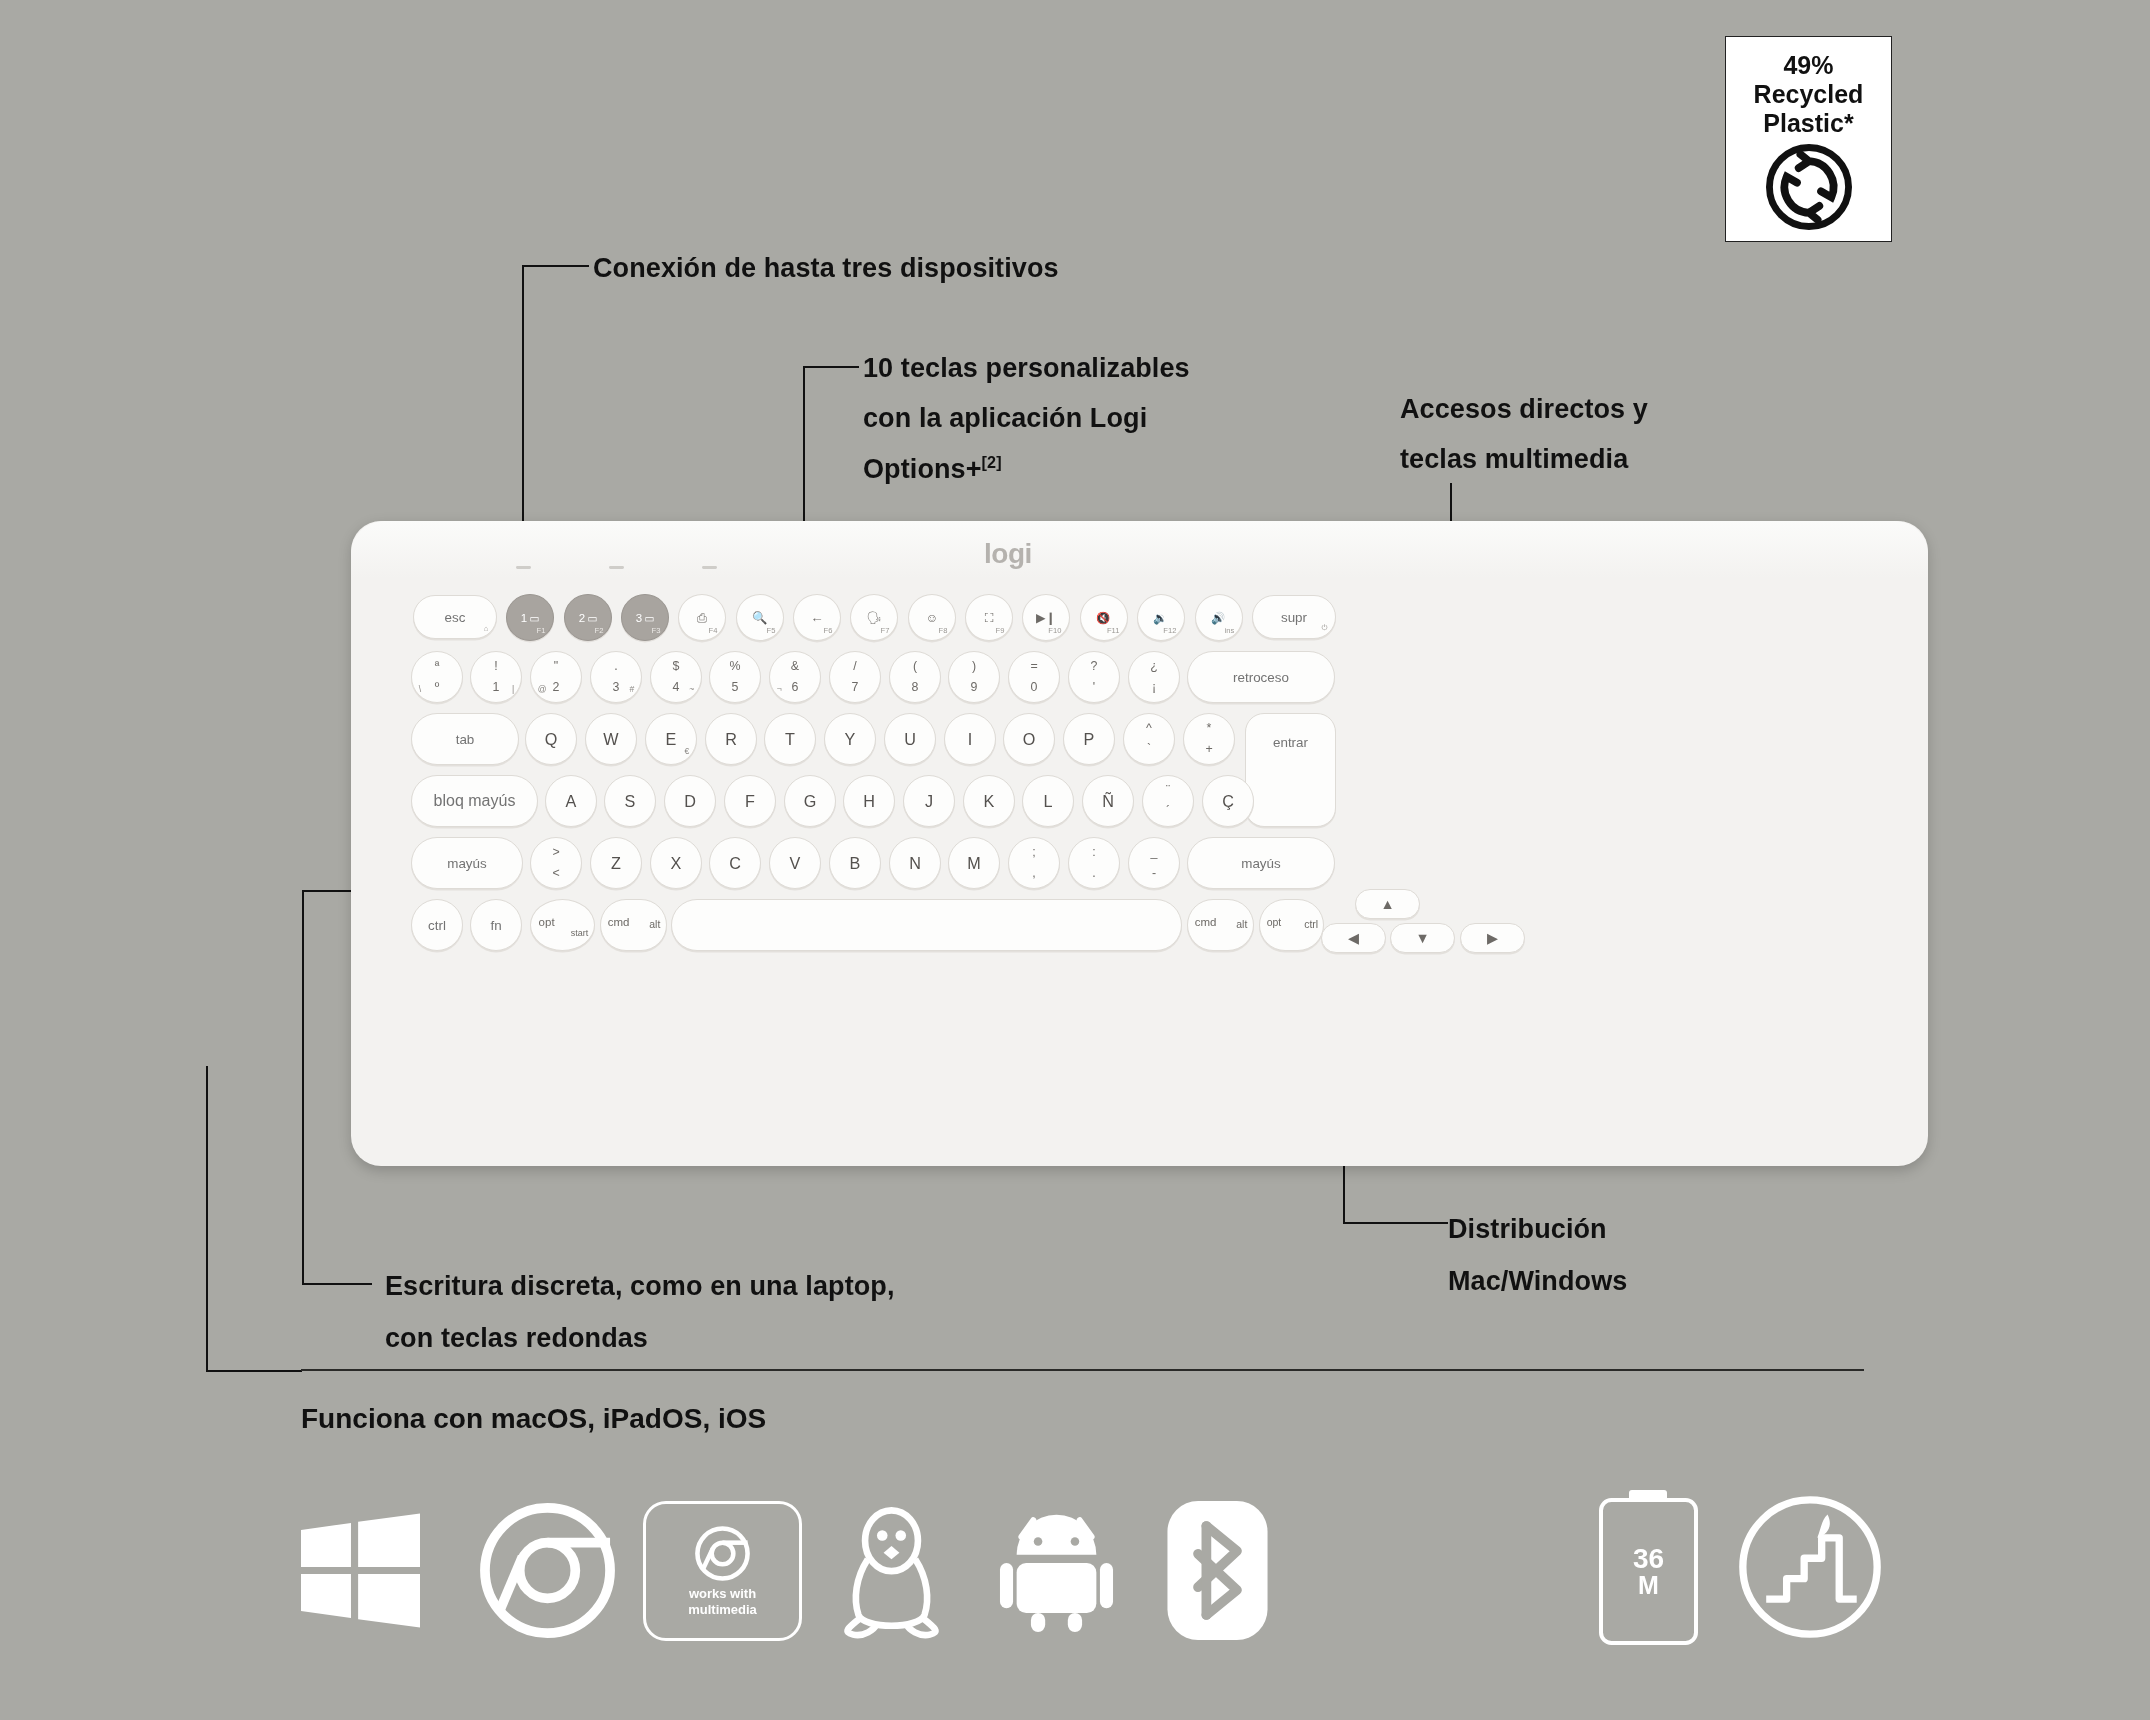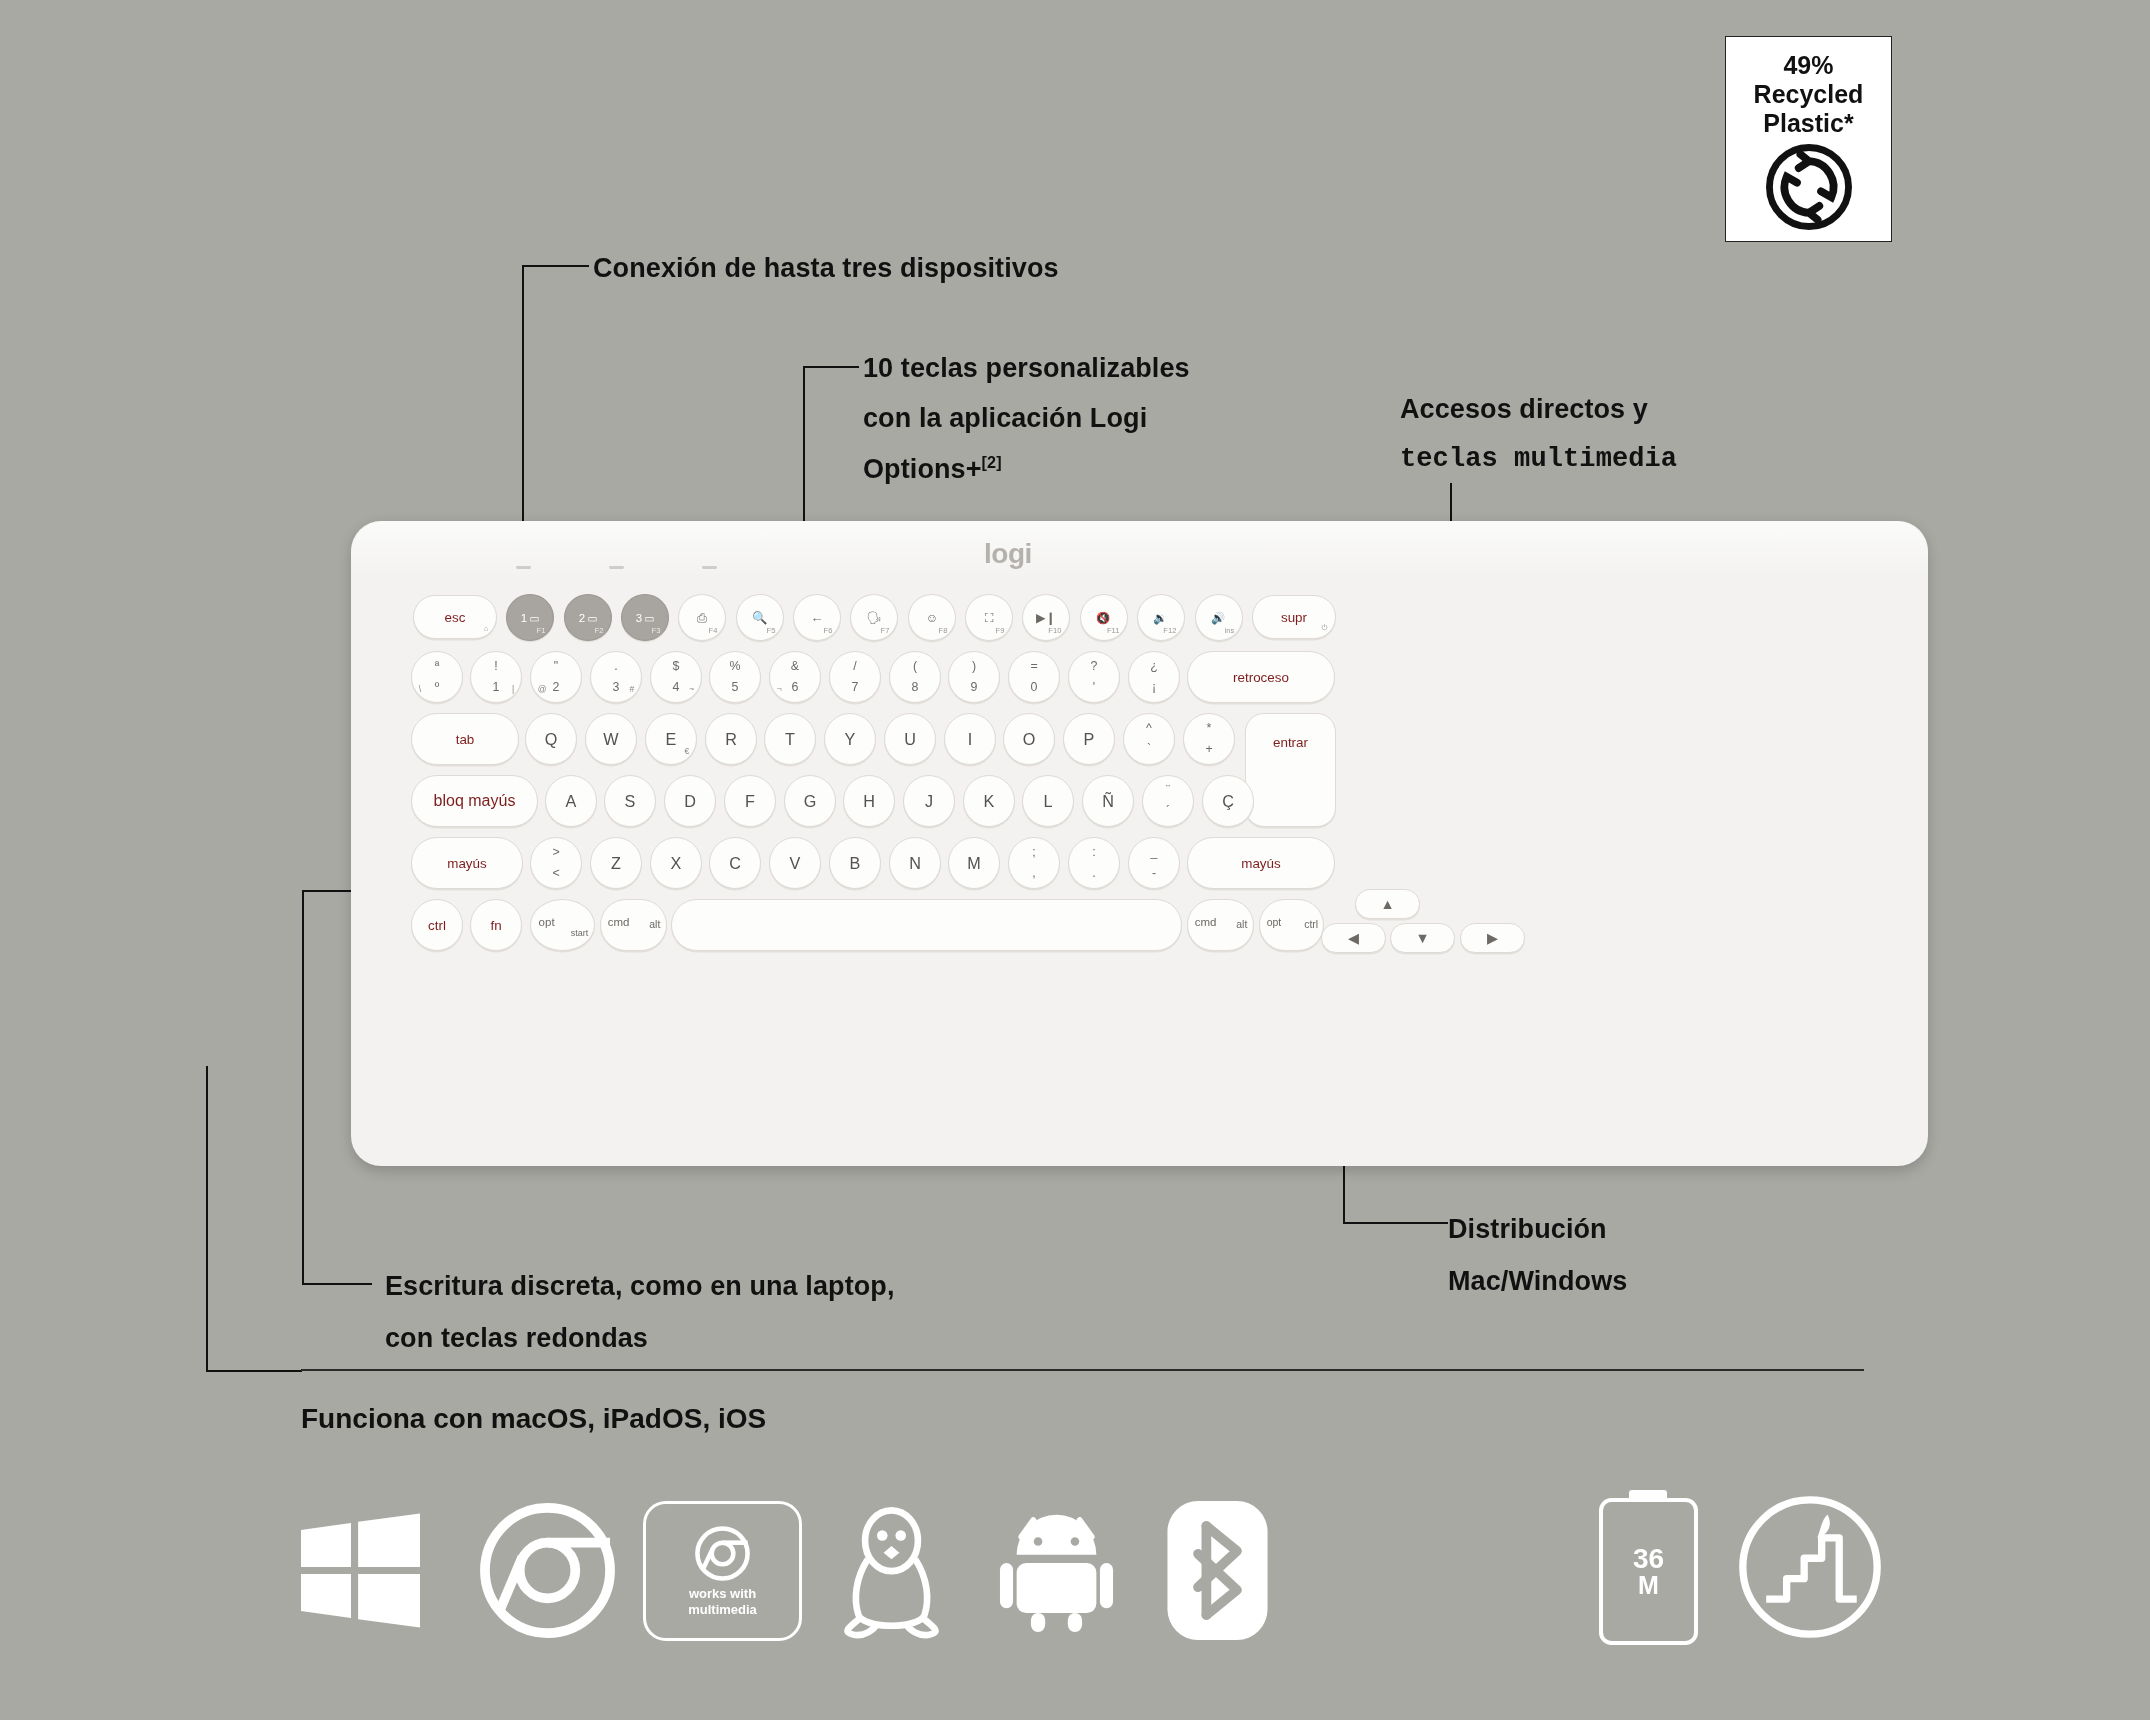--- a/index.html
+++ b/index.html
@@ -57,21 +57,21 @@
     box-sizing:border-box;overflow:hidden;
   }
   .key.rect{border-radius:26px;}
   .key.grey{background:#a8a49f;border-color:#9b9792;color:#f6f5f3;}
   .key .main{font-size:16.2px;color:#54514e;}
   .key .fn{position:absolute;right:7.6px;bottom:4.8px;font-size:7.6px;color:#9b9894;}
   .key .top{position:absolute;top:6.7px;font-size:12.4px;color:#6d6a66;}
   .key .bot{position:absolute;bottom:7.6px;font-size:12.4px;color:#6d6a66;}
   .key .tinyl{position:absolute;left:6.7px;bottom:7.6px;font-size:8.6px;color:#8a8783;}
   .key .tinyr{position:absolute;right:6.7px;bottom:7.6px;font-size:8.6px;color:#8a8783;}
-  .key .lbl{font-size:13.4px;color:#7f1d1d;}
+  .key .lbl{font-size:13.4px;color:#737373;}
   .key .lbl.sm{font-size:16px;}
 
   
   #divider{left:301px;top:1369px;width:1563px;height:1.9px;background:#2a2a28;}
   #compat-title{left:301px;top:1403px;font-size:28px;font-weight:bold;color:#111;}
 
   .osicon{position:absolute;}
   #works-box{
     position:absolute;left:643px;top:1501px;width:153px;height:134px;
     border:3.3px solid #ffffff;border-radius:23px;
@@ -112,21 +112,21 @@
 <div class="abs callout" style="left:863px;top:351px;">10 teclas personalizables</div>
 <div class="abs callout" style="left:863px;top:401px;">con la aplicación Logi</div>
 <div class="abs callout" style="left:863px;top:452px;">
   <span>Options+</span><sup>[2]</sup>
 </div>
 <div class="line abs" style="left:803px;top:366px;width:56px;height:1.9px;"></div>
 <div class="line abs" style="left:803px;top:366px;width:1.9px;height:237px;"></div>
 <div class="dot abs" style="left:796px;top:596px;"></div>
 
 <div class="abs callout" style="left:1400px;top:392px;">Accesos directos y</div>
-<div class="abs callout" style="left:1400px;top:442px;font-family:Liberation Mono, monospace;">teclas multimedia</div>
+<div class="abs callout" style="left:1400px;top:442px;">teclas multimedia</div>
 <div class="line abs" style="left:1450px;top:483px;width:1.9px;height:119px;"></div>
 <div class="dot abs" style="left:1443px;top:596px;"></div>
 
 <div class="abs callout" style="left:1448px;top:1212px;">Distribución</div>
 <div class="abs callout" style="left:1448px;top:1264px;">Mac/Windows</div>
 <div class="line abs" style="left:1343px;top:1099px;width:1.9px;height:124px;"></div>
 <div class="line abs" style="left:1343px;top:1222px;width:105px;height:1.9px;"></div>
 <div class="dot abs" style="left:1336px;top:1094px;"></div>
 
 <div class="abs callout" style="left:385px;top:1269px;">Escritura discreta, como en una laptop,</div>

